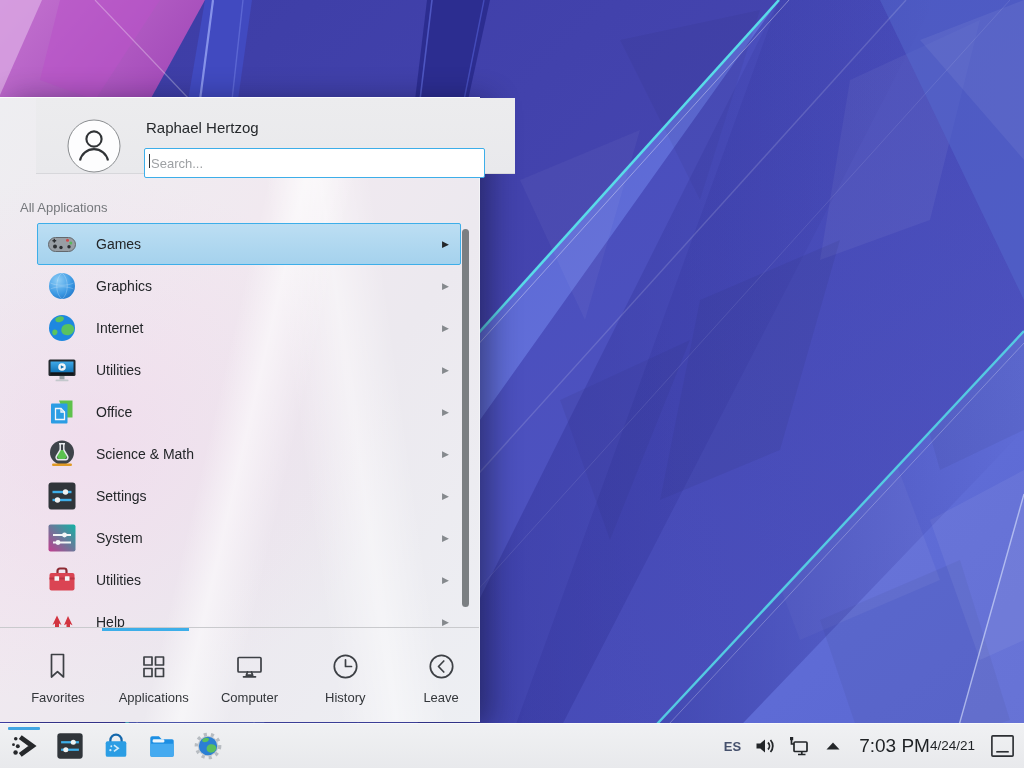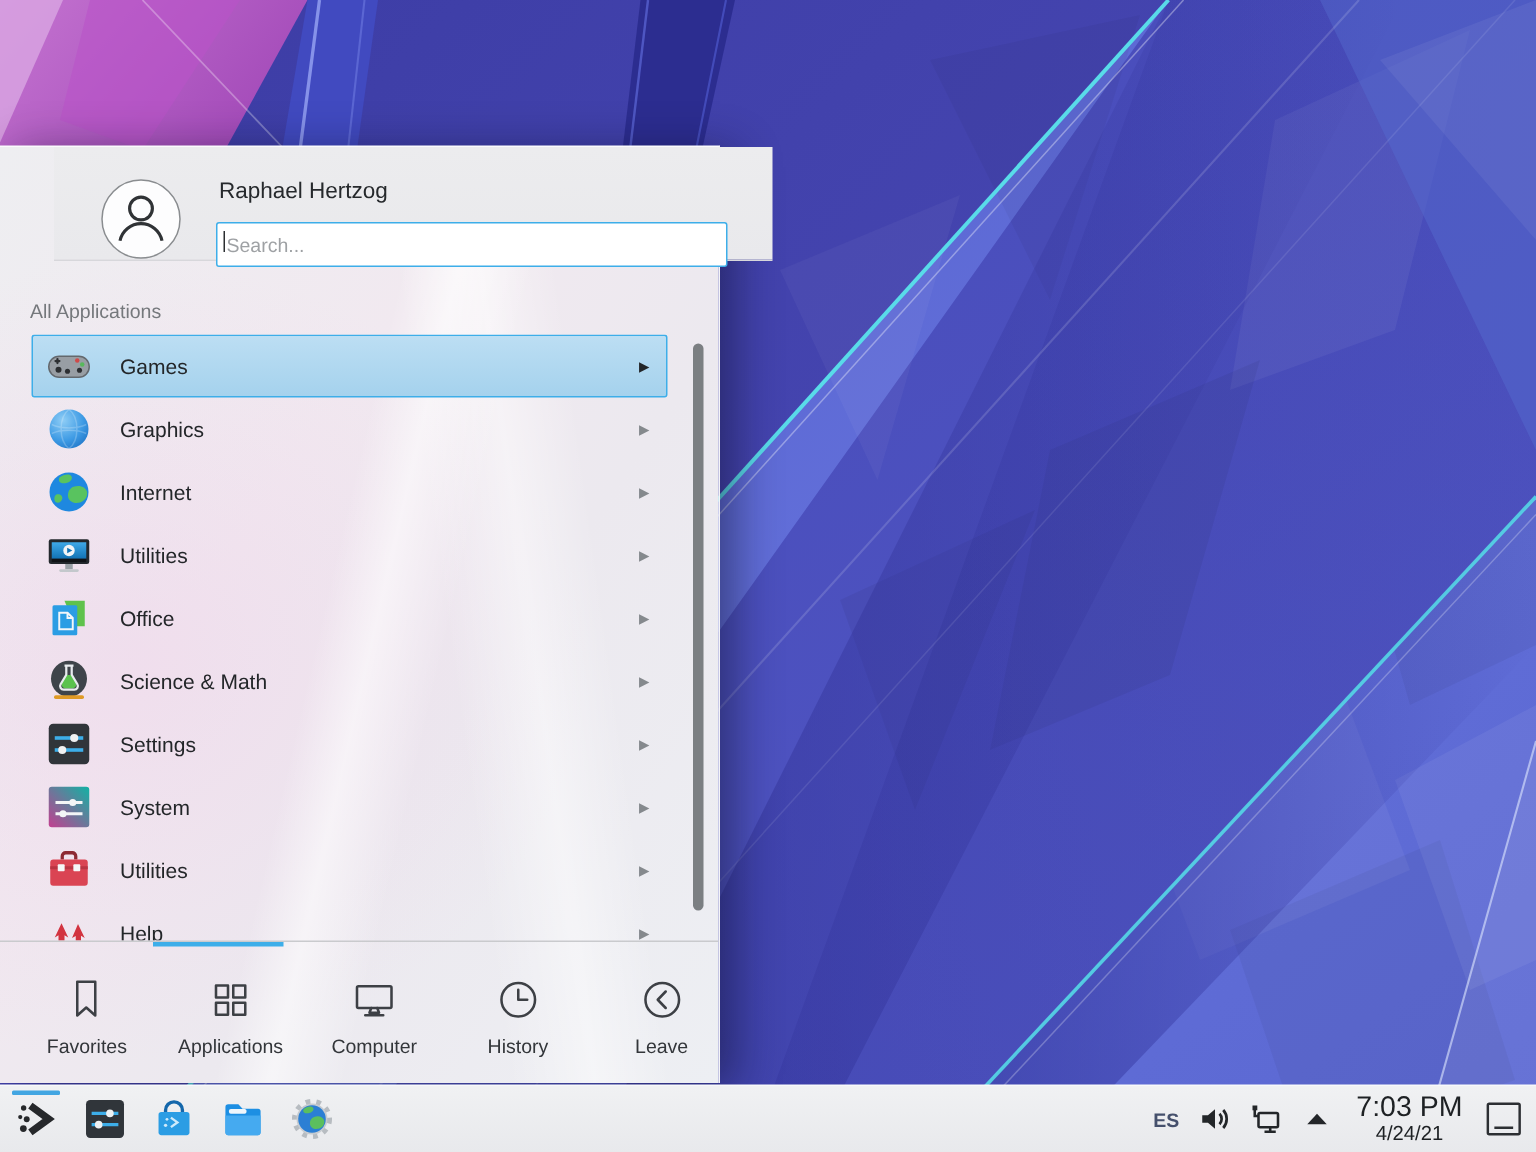--- a/index.html
+++ b/index.html
@@ -23,21 +23,21 @@
   .avatar svg{width:54px;height:54px;display:block;}
   .user-name{position:absolute;left:110px;top:21px;font-size:15px;color:#26292c;}
   .search{position:absolute;left:108px;top:50px;width:341px;height:26px;box-sizing:border-box;
           border:1px solid #3daee9;border-radius:2px;background:#ffffff;outline:none;
           font-family:inherit;font-size:13px;color:#232629;padding:14px 6px;}
   .search::placeholder{color:#9ea1a4;opacity:1;}
   .search-caret{position:absolute;left:113px;top:56px;width:1px;height:14px;background:#2b2e31;}
 
   .section-label{position:absolute;left:20px;top:102px;font-size:13px;color:#75787c;}
 
-  .app-list{position:absolute;left:0;top:125px;width:480px;height:404px;overflow:hidden;}
+  .app-list{position:absolute;left:16px;top:125px;width:480px;height:404px;overflow:hidden;}
   .app-row{position:relative;height:42px;margin:0 35px 0 21px;display:flex;align-items:center;
            border:1px solid transparent;border-radius:2px;box-sizing:border-box;cursor:pointer;}
   .app-row.selected{background:linear-gradient(#bcdef3,#a5d2ed);border-color:#3daee9;}
   .app-icon{width:32px;height:32px;margin-left:8px;flex:0 0 32px;}
   .app-icon svg{width:32px;height:32px;display:block;}
   .app-label{margin-left:18px;font-size:14px;color:#232629;}
   .sub-arrow{margin-left:auto;margin-right:11px;font-size:9px;color:#85898d;line-height:1;}
   .app-row.selected .sub-arrow{color:#232629;}
 
   .kscrollbar{position:absolute;right:10px;top:131px;width:7px;height:378px;border-radius:4px;
@@ -60,21 +60,21 @@
   .papps{display:flex;align-items:center;height:100%;}
   .papp{position:relative;width:30px;height:30px;margin-left:16px;cursor:pointer;}
   .papp:first-child{margin-left:9px;}
   .papp svg{width:30px;height:30px;display:block;}
   .papp.active::after{content:'';position:absolute;left:-1px;top:-4px;width:32px;height:3px;
                       background:#42a6e2;border-radius:1px;}
   .tray{margin-left:auto;display:flex;align-items:center;gap:10px;margin-right:8px;height:100%;}
   .kbd-layout{font-size:13px;font-weight:bold;color:#45506c;cursor:pointer;padding:0 2px;}
   .tray-ic{width:24px;height:24px;cursor:pointer;}
   .tray-ic svg{width:24px;height:24px;display:block;}
-  .clock{display:flex;flex-direction:column;align-items:center;line-height:1.05;cursor:pointer;margin:0 4px;}
+  .clock{display:flex;flex-direction:row;align-items:center;line-height:1.05;cursor:pointer;margin:0 4px;}
   .clock .time{font-size:19px;color:#1e2124;}
   .clock .date{font-size:13.5px;color:#1e2124;}
   .show-desktop{width:27px;height:28px;cursor:pointer;}
   .show-desktop svg{width:27px;height:28px;display:block;}
 </style>
 </head>
 <body>
 
 <div class="stage">
 

